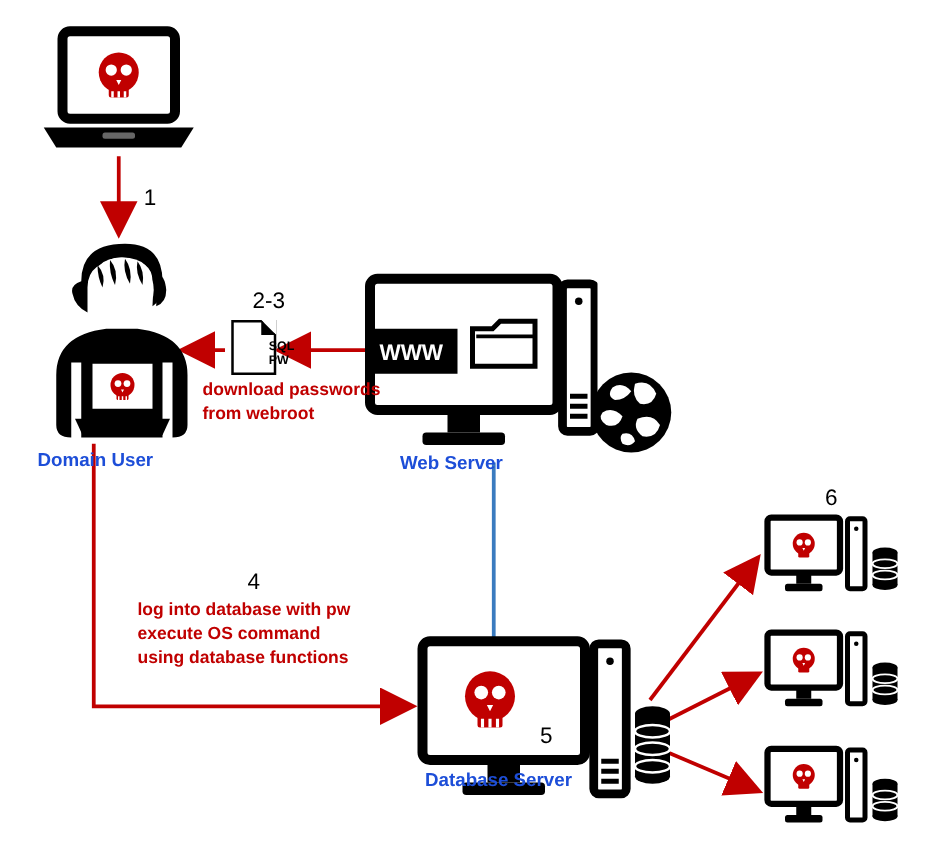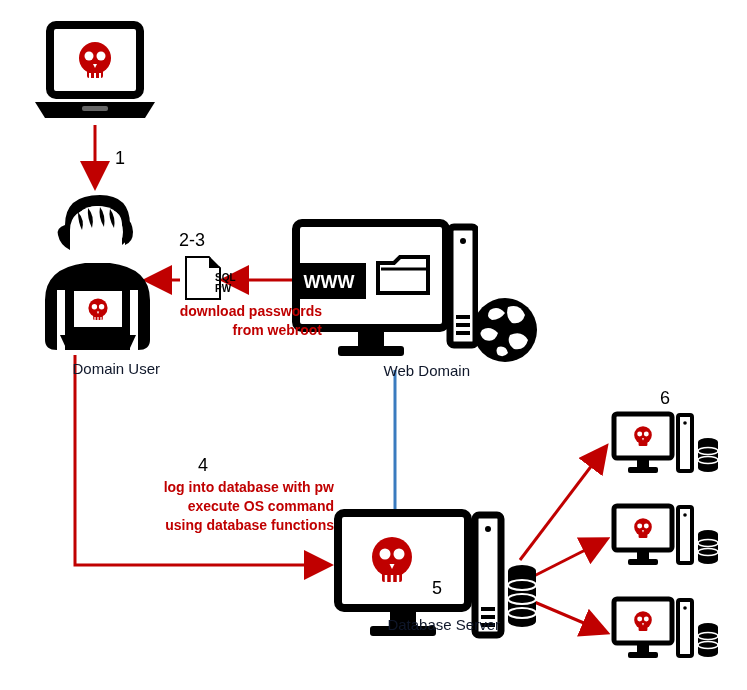--- a/index.html
+++ b/index.html
@@ -12,28 +12,29 @@
     position: relative;
   }
   .abs { position: absolute; }
   .step-label {
     font-size: 18px;
     font-weight: normal;
     color: #000;
   }
   .caption {
     font-size: 15px;
-    color: #0f172a;
-    text-align: right;
+    color: #1d4ed8;
+    text-align: left;
+    font-weight: bold;
   }
   .red-text {
     font-size: 14px;
     color: #c00000;
     font-weight: bold;
-    text-align: right;
+    text-align: left;
     line-height: 1.35;
   }
   .doc-box {
     width: 36px;
     height: 44px;
     background: #fff;
     border: 2px solid #000;
     position: absolute;
     font-size: 10px;
     font-weight: bold;
@@ -161,21 +162,21 @@
     <path d="M3 12 L50 12" stroke="#000" stroke-width="3"></path>
   </g>
 
   <rect x="162" y="12" width="26" height="118" rx="4" fill="#fff" stroke="#000" stroke-width="7"></rect>
   <circle cx="175" cy="26" r="3" fill="#000"></circle>
   <rect x="168" y="100" width="14" height="4" fill="#000"></rect>
   <rect x="168" y="108" width="14" height="4" fill="#000"></rect>
   <rect x="168" y="116" width="14" height="4" fill="#000"></rect>
 </svg>
 </div>
-<div class="abs caption" style="left:320px;top:362px;width:150px">Web Domain</div>
+<div class="abs caption" style="left:320px;top:362px;width:150px">Web Server</div>
 
 <div class="abs" style="left:470px;top:295px">
 <svg width="70" height="70" viewBox="0 0 70 70">
   <circle cx="35" cy="35" r="32" fill="#000"></circle>
   <path d="M20 15 Q28 10 35 18 Q30 25 22 25 Q15 22 20 15 Z" fill="#fff"></path>
   <path d="M38 12 Q50 8 55 20 Q52 30 42 28 Q35 22 38 12 Z" fill="#fff"></path>
   <path d="M12 35 Q20 30 28 38 Q25 48 15 45 Q8 40 12 35 Z" fill="#fff"></path>
   <path d="M40 40 Q52 35 58 45 Q55 56 44 54 Q36 48 40 40 Z" fill="#fff"></path>
   <path d="M28 52 Q36 50 38 58 Q34 63 28 60 Q25 55 28 52 Z" fill="#fff"></path>
 </svg>
@@ -283,22 +284,22 @@
     <ellipse cx="10" cy="4" rx="10" ry="4" fill="#000"></ellipse>
         <rect x="0" y="4" width="20" height="26" fill="#000"></rect>
     <ellipse cx="10" cy="30" rx="10" ry="4" fill="#000"></ellipse>
     <ellipse cx="10" cy="13" rx="10" ry="3.5" fill="none" stroke="#fff" stroke-width="1.5"></ellipse>
     <ellipse cx="10" cy="22" rx="10" ry="3.5" fill="none" stroke="#fff" stroke-width="1.5"></ellipse>
   </g>
 </svg>
 </div>
 
 <div class="abs step-label" style="left:115px;top:148px">1</div>
-<div class="abs step-label" style="left:179px;top:230px">2-3</div>
+<div class="abs step-label" style="left:202px;top:230px">2-3</div>
 <div class="abs step-label" style="left:198px;top:455px">4</div>
 <div class="abs step-label" style="left:432px;top:578px">5</div>
 <div class="abs step-label" style="left:660px;top:388px">6</div>
 
 <div class="abs red-text" style="left:162px;top:302px;width:160px;white-space:pre-line">download passwords
 from webroot</div>
-<div class="abs red-text" style="left:124px;top:478px;width:210px;white-space:pre-line">log into database with pw
+<div class="abs red-text" style="left:110px;top:478px;width:210px;white-space:pre-line">log into database with pw
 execute OS command
 using database functions</div>
 
 </body></html>

